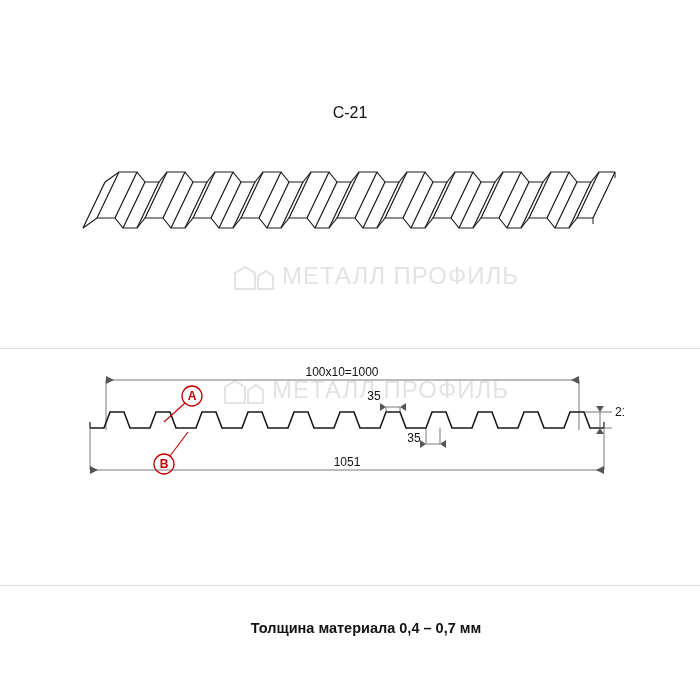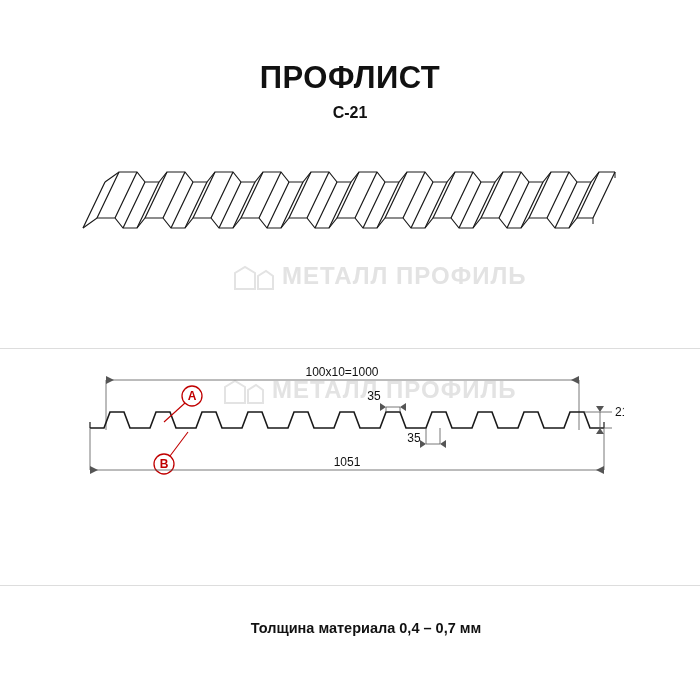--- a/index.html
+++ b/index.html
@@ -31,37 +31,37 @@
     letter-spacing: 0.5px;
     color: #111111;
   }
   .subtitle {
     position: absolute;
     top: 104px;
     left: 0;
     width: 700px;
     text-align: center;
     font-size: 16px;
-    font-weight: bold;
+    font-weight: normal;
     color: #111111;
   }
   
   .iso-wrap {
     position: absolute;
     top: 150px;
     left: 75px;
     width: 560px;
     height: 130px;
   }
   
   .wm {
     position: absolute;
     color: #e3e3e3;
     font-size: 24px;
-    font-weight: bold;
+    font-weight: normal;
     letter-spacing: 1px;
     white-space: nowrap;
     user-select: none;
   }
   .wm1 { top: 262px; left: 232px; }
   .wm2 { top: 376px; left: 222px; }
   .wm-ico {
     display: inline-block;
     vertical-align: middle;
     margin-right: 6px;
@@ -106,21 +106,20 @@
     font-size: 12px;
     font-weight: bold;
     fill: #c00000;
   }
 </style>
 </head>
 <body>
 
 <div class="page">
 
-  <div class="title">ПРОФЛИСТ</div>
   <div class="subtitle">С-21</div>
 
   <div class="iso-wrap">
     <svg width="560" height="130" viewBox="0 0 560 130" fill="none" stroke="#1a1a1a" stroke-width="1.2" stroke-linejoin="miter">
 
       <path d="M30 32 L44 22 L62 22 L70 32 L84 32 L92 22 L110 22 L118 32 L132 32 L140 22 L158 22 L166 32 L180 32
                L188 22 L206 22 L214 32 L228 32 L236 22 L254 22 L262 32 L276 32 L284 22 L302 22 L310 32 L324 32
                L332 22 L350 22 L358 32 L372 32 L380 22 L398 22 L406 32 L420 32 L428 22 L446 22 L454 32 L468 32
                L476 22 L494 22 L502 32 L516 32 L524 22 L540 22"></path>
 

